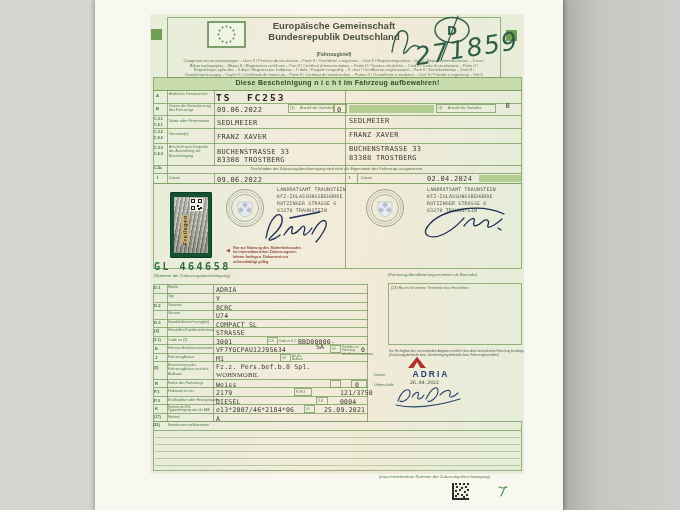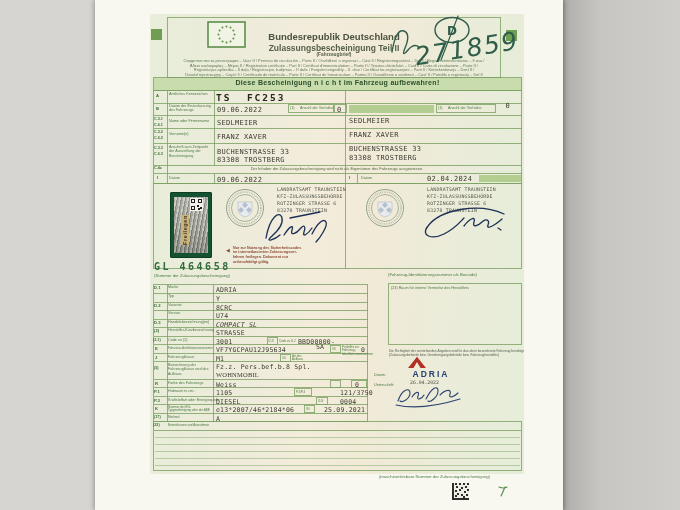--- a/index.html
+++ b/index.html
@@ -85,22 +85,22 @@
         <circle cx="23.5" cy="20.4" r="1"></circle>
       <circle cx="19.5" cy="21.5" r="1"></circle>
         <circle cx="15.5" cy="20.4" r="1"></circle>
         <circle cx="12.6" cy="17.5" r="1"></circle>
       <circle cx="11.5" cy="13.5" r="1"></circle>
         <circle cx="12.6" cy="9.5" r="1"></circle>
         <circle cx="15.5" cy="6.6" r="1"></circle>
     </g>
   </svg>
 
+  <div class="a hdr" style="left:200px;top:20px;width:268px;font-size:9.5px;">Europäische Gemeinschaft</div>
   <div class="a hdr" style="left:200px;top:31px;width:268px;font-size:9.5px;">Bundesrepublik Deutschland</div>
-  <div class="a hdr" style="left:200px;top:43px;width:268px;font-size:8.5px;color:#55604a;">Zulassungsbescheinigung Teil II</div>
   <div class="a hdr s8c" style="left:200px;top:52px;width:268px;color:#55604a;">(Fahrzeugbrief)</div>
   <div class="a mlc" style="left:74px;top:59px;width:520px;">Свидетелство за регистрация – Част II / Permiso de circulación – Parte II / Osvědčení o registraci – Část II / Registreringsattest – Del II / Registreerimistunnistus – II osa /</div>
   <div class="a mlc" style="left:74px;top:63.6px;width:520px;">Άδεια κυκλοφορίας – Μέρος II / Registration certificate – Part II / Certificat d'immatriculation – Partie II / Teastas clárúcháin – Cuid II / Carta di circolazione – Parte II /</div>
   <div class="a mlc" style="left:74px;top:68.2px;width:520px;">Reģistrācijas apliecība – II daļa / Registracijos liudijimas – II dalis / Forgalmi engedély – II. rész / Ċertifikat tar-reġistrazzjoni – Parti II / Kentekenbewijs – Deel II /</div>
   <div class="a mlc" style="left:74px;top:72.8px;width:520px;">Dowód rejestracyjny – Część II / Certificado de matrícula – Parte II / Certificat de înmatriculare – Partea II / Osvedčenie o evidencii – Časť II / Potrdilo o registraciji – Del II</div>
 
   <div class="a" style="left:153px;top:79px;width:369px;text-align:center;font-size:7px;font-weight:700;color:#2d4f28;letter-spacing:.3px;">Diese Bescheinigung n i c h t im Fahrzeug aufbewahren!</div>
 
   <div class="a code s7" style="left:156px;top:92.5px;">A</div>
   <div class="a lbl s62" style="left:169px;top:91.5px;width:70px;">Amtliches Kennzeichen</div>
@@ -237,21 +237,21 @@
 
   <div class="a code s7" style="left:154px;top:303px;">D.2</div>
   <div class="a lbl s62" style="left:168px;top:303px;width:70px;white-space:nowrap;">Variante</div>
   <div class="a v65 mono" style="left:216px;top:303.5px;">8CRC</div>
 
   <div class="a lbl s62" style="left:168px;top:311px;width:70px;white-space:nowrap;">Version</div>
   <div class="a v65 mono" style="left:216px;top:311.5px;">U74</div>
 
   <div class="a code s7" style="left:154px;top:320px;">D.3</div>
   <div class="a lbl s62" style="left:168px;top:320px;width:72px;white-space:nowrap;">Handelsbezeichnung(en)</div>
-  <div class="a v65 mono" style="left:216px;top:320.5px;font-style:italic;">COMPACT SL</div>
+  <div class="a v65 mono" style="left:216px;top:320.5px;">COMPACT SL</div>
 
   <div class="a code s7" style="left:154px;top:328px;">(2)</div>
   <div class="a lbl s62" style="left:168px;top:328px;width:72px;white-space:nowrap;">Hersteller-Kurzbezeichnung</div>
   <div class="a v65 mono" style="left:216px;top:328.5px;">STRASSE</div>
 
   <div class="a code s62" style="left:153px;top:337.5px;">(2.1)</div>
   <div class="a lbl s62" style="left:168px;top:337.5px;width:70px;white-space:nowrap;">Code zu (2)</div>
   <div class="a v65 mono" style="left:216px;top:337.7px;">3001</div>
   <div class="a lbl s50" style="left:268px;top:338.5px;">(2.2)</div>
   <div class="a lbl s50" style="left:279px;top:338.5px;width:40px;white-space:nowrap;">Code zu D.2</div>
@@ -276,21 +276,21 @@
   <div class="a v65 mono" style="left:216px;top:362.6px;">Fz.z. Pers.bef.b.8 Spl.</div>
   <div class="a v65 mono" style="left:216px;top:370.8px;font-family:Liberation Serif, serif;">WOHNMOBIL</div>
 
   <div class="a code s7" style="left:155px;top:380.5px;">R</div>
   <div class="a lbl s62" style="left:168px;top:380.5px;width:70px;white-space:nowrap;">Farbe des Fahrzeugs</div>
   <div class="a v65 mono" style="left:216px;top:380.8px;">Weiss</div>
   <div class="a v65 mono" style="left:355px;top:380.8px;">0</div>
 
   <div class="a code s7" style="left:154px;top:388.5px;">P.1</div>
   <div class="a lbl s62" style="left:168px;top:388.5px;width:70px;white-space:nowrap;">Hubraum in cm³</div>
-  <div class="a v65 mono" style="left:216px;top:388.8px;">1105</div>
+  <div class="a v65 mono" style="left:216px;top:388.8px;">2179</div>
   <div class="a lbl s50" style="left:296px;top:389.5px;">P.2/P.4</div>
   <div class="a v65 mono" style="left:340px;top:388.8px;">121/3750</div>
 
   <div class="a code s7" style="left:154px;top:397.5px;">P.3</div>
   <div class="a lbl s62" style="left:168px;top:397.5px;width:72px;white-space:nowrap;">Kraftstoffart oder Energiequelle</div>
   <div class="a v65 mono" style="left:216px;top:397.8px;">DIESEL</div>
   <div class="a lbl s50" style="left:317.5px;top:398.5px;">(10)</div>
   <div class="a v65 mono" style="left:340px;top:397.8px;">0004</div>
 
   <div class="a code s7" style="left:155px;top:405.5px;">K</div>

